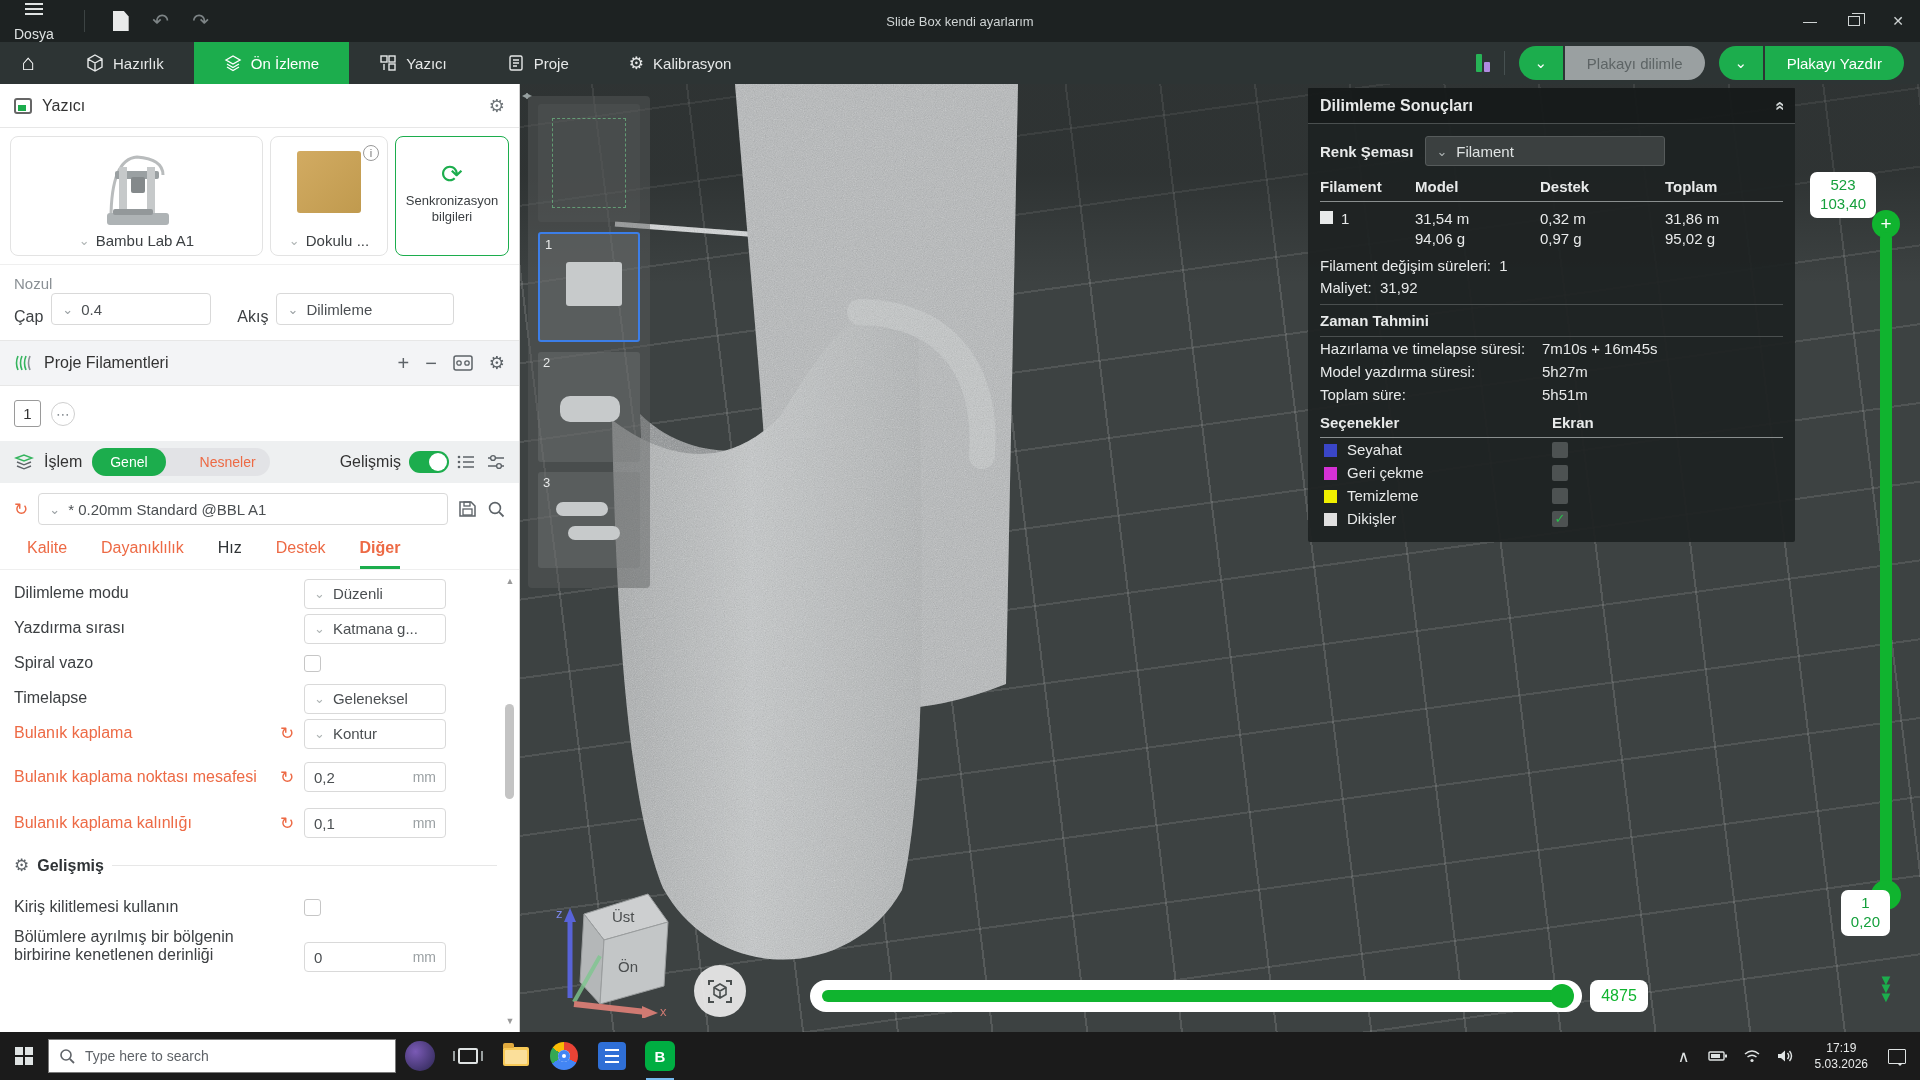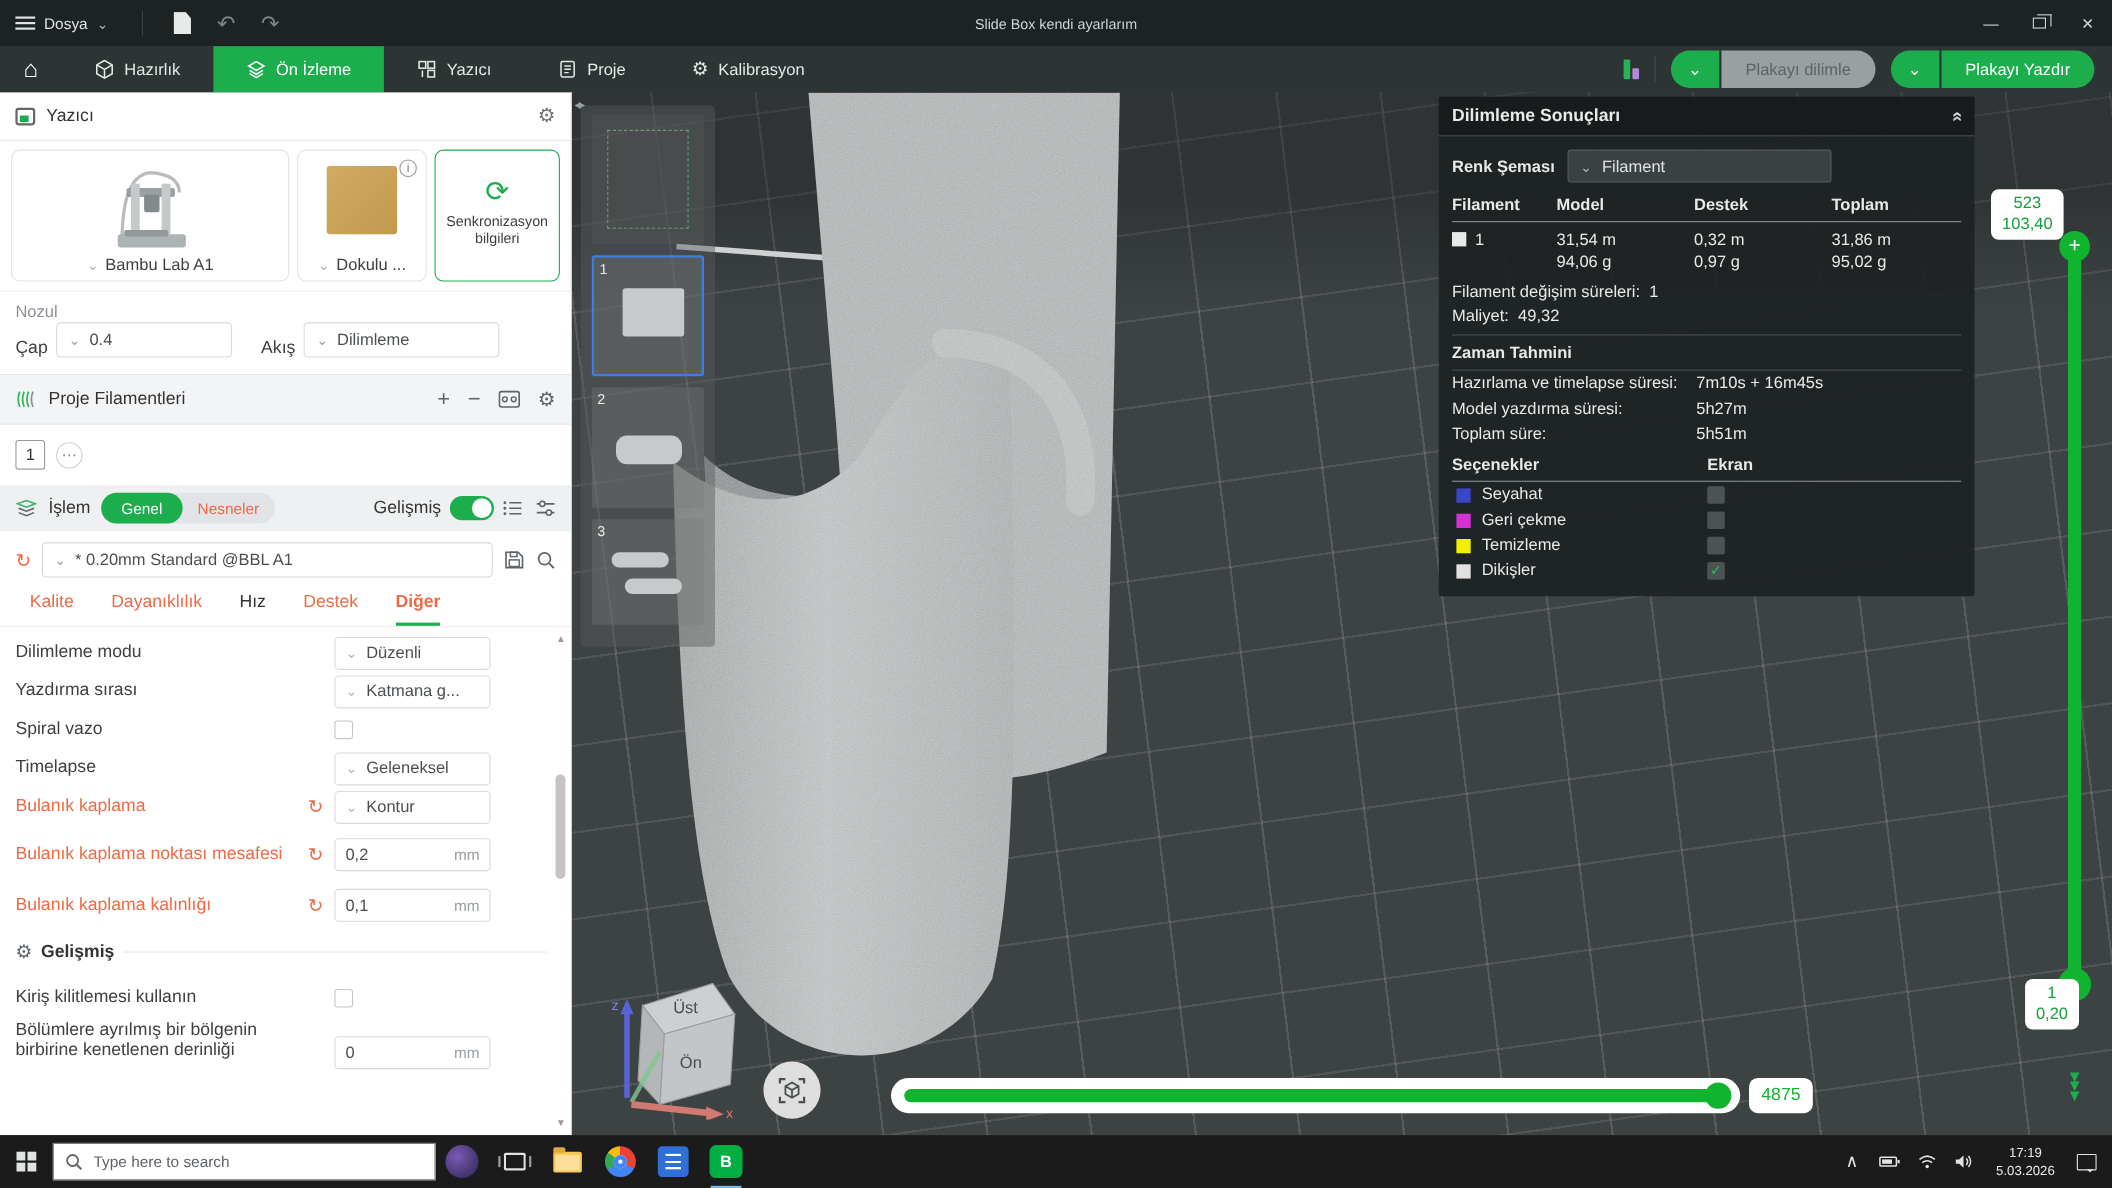--- a/index.html
+++ b/index.html
@@ -6,21 +6,21 @@
     --green:#1cad4d; --green2:#10b42f; --orange:#ed6a45;
     --dark1:#1d2222; --dark2:#2d3434; --vpbg:#3d4242;
     --panel:#ffffff; --border:#dcdcdc; --txt:#3d4043; --gray:#9aa0a3;
   }
   *{margin:0;padding:0;box-sizing:border-box;font-family:"Liberation Sans","DejaVu Sans",sans-serif;}
   body{background:#222;}
   .screen{position:relative;width:1920px;height:1080px;overflow:hidden;background:var(--vpbg);}
 
   
   .titlebar{position:absolute;left:0;top:0;width:1920px;height:42px;background:var(--dark1);display:flex;align-items:center;color:#dfe3e3;}
-  .menu-file{display:flex;align-items:center;gap:8px;padding:0 14px;height:100%;cursor:default;}
+  .menu-file{display:flex;align-items:center;gap:8px;padding:0 14px;height:100%;cursor:default;flex-direction:column;}
   .hamb{display:inline-block;width:18px;}
   .hamb i{display:block;height:2px;background:#dfe3e3;margin:3px 0;}
   .menu-file .lbl{font-size:14px;}
   .chev{font-size:13px;color:#aeb4b4;line-height:1;}
   .tb-sep{width:1px;height:22px;background:#3c4343;margin:0 16px;}
   .tb-ico{width:40px;height:32px;display:flex;align-items:center;justify-content:center;color:#7d8486;font-size:20px;}
   .page-ico{width:16px;height:20px;background:#e8eaea;clip-path:polygon(0 0,70% 0,100% 28%,100% 100%,0 100%);}
   .win-title{position:absolute;left:50%;transform:translateX(-50%);font-size:13px;color:#cfd4d4;}
   .win-ctrls{position:absolute;right:0;top:0;height:42px;display:flex;align-items:center;}
   .wc{width:44px;height:42px;display:flex;align-items:center;justify-content:center;color:#cfd4d4;font-size:14px;}
@@ -81,21 +81,21 @@
   .fil-row{display:flex;align-items:center;gap:10px;padding:14px 14px 6px;}
   .fil-idx{width:27px;height:27px;border:1px solid #9a9a9a;border-radius:3px;display:flex;align-items:center;justify-content:center;font-size:15px;color:#333;}
   .fil-field{flex:1;height:34px;border:1px solid #d9d9d9;border-radius:4px;display:flex;align-items:center;gap:8px;padding:0 8px;font-size:16px;color:#3d4043;}
   .cb{width:17px;height:17px;border:1px solid #c6c6c6;border-radius:3px;background:#fff;flex:none;}
   .ellipsis-btn{width:24px;height:24px;border-radius:50%;border:1px solid #cfcfcf;color:#8a9095;display:flex;align-items:center;justify-content:center;font-size:14px;}
 
   .islem-bar{height:42px;background:#eef0f1;display:flex;align-items:center;gap:10px;padding:0 14px;margin-top:8px;}
   .islem-bar .hl{font-size:16px;color:#333;}
   .seg{display:flex;background:#e2e3e6;border-radius:15px;height:28px;align-items:center;}
   .seg .s1{background:var(--green);color:#fff;border-radius:15px;padding:0 18px;height:28px;display:flex;align-items:center;font-size:14px;}
-  .seg .s2{color:var(--orange);padding:0 14px;font-size:14px;}
+  .seg .s2{color:var(--orange);padding:0 14px;font-size:14px;margin-left:20px;}
   .adv-wrap{margin-left:auto;display:flex;align-items:center;gap:8px;}
   .adv-wrap .al{font-size:16px;color:#333;}
   .toggle{width:40px;height:22px;border-radius:11px;background:var(--green);position:relative;}
   .toggle::after{content:"";position:absolute;right:2px;top:2px;width:18px;height:18px;border-radius:50%;background:#fff;}
   .islem-icons{display:flex;gap:12px;color:#5d6368;font-size:17px;}
 
   .preset-row{display:flex;align-items:center;gap:10px;padding:10px 14px 6px;}
   .reset-ico{color:var(--orange);font-size:17px;line-height:1;}
   .preset-sel{flex:1;}
   .p-tool{color:#5d6368;font-size:17px;}
@@ -661,21 +661,21 @@
               <span class="fil-cell">
                   <span class="sw" style="background:#e8eaea;"></span>
                   <span>1</span>
                 </span>
               <span><span>31,54 m</span><br><span>94,06 g</span></span>
               <span><span>0,32 m</span><br><span>0,97 g</span></span>
               <span><span>31,86 m</span><br><span>95,02 g</span></span>
             </div>
           </div>
           <div class="info-line"><span>Filament değişim süreleri:</span>&nbsp; <span>1</span></div>
-          <div class="info-line"><span>Maliyet:</span>&nbsp; <span>49,32</span></div>
+          <div class="info-line"><span>Maliyet:</span>&nbsp; <span>31,92</span></div>
 
           <div class="res-sec">Zaman Tahmini</div>
           <div class="time-row">
               <span>Hazırlama ve timelapse süresi:</span>
               <span>7m10s + 16m45s</span>
             </div>
           <div class="time-row">
               <span>Model yazdırma süresi:</span>
               <span>5h27m</span>
             </div>

